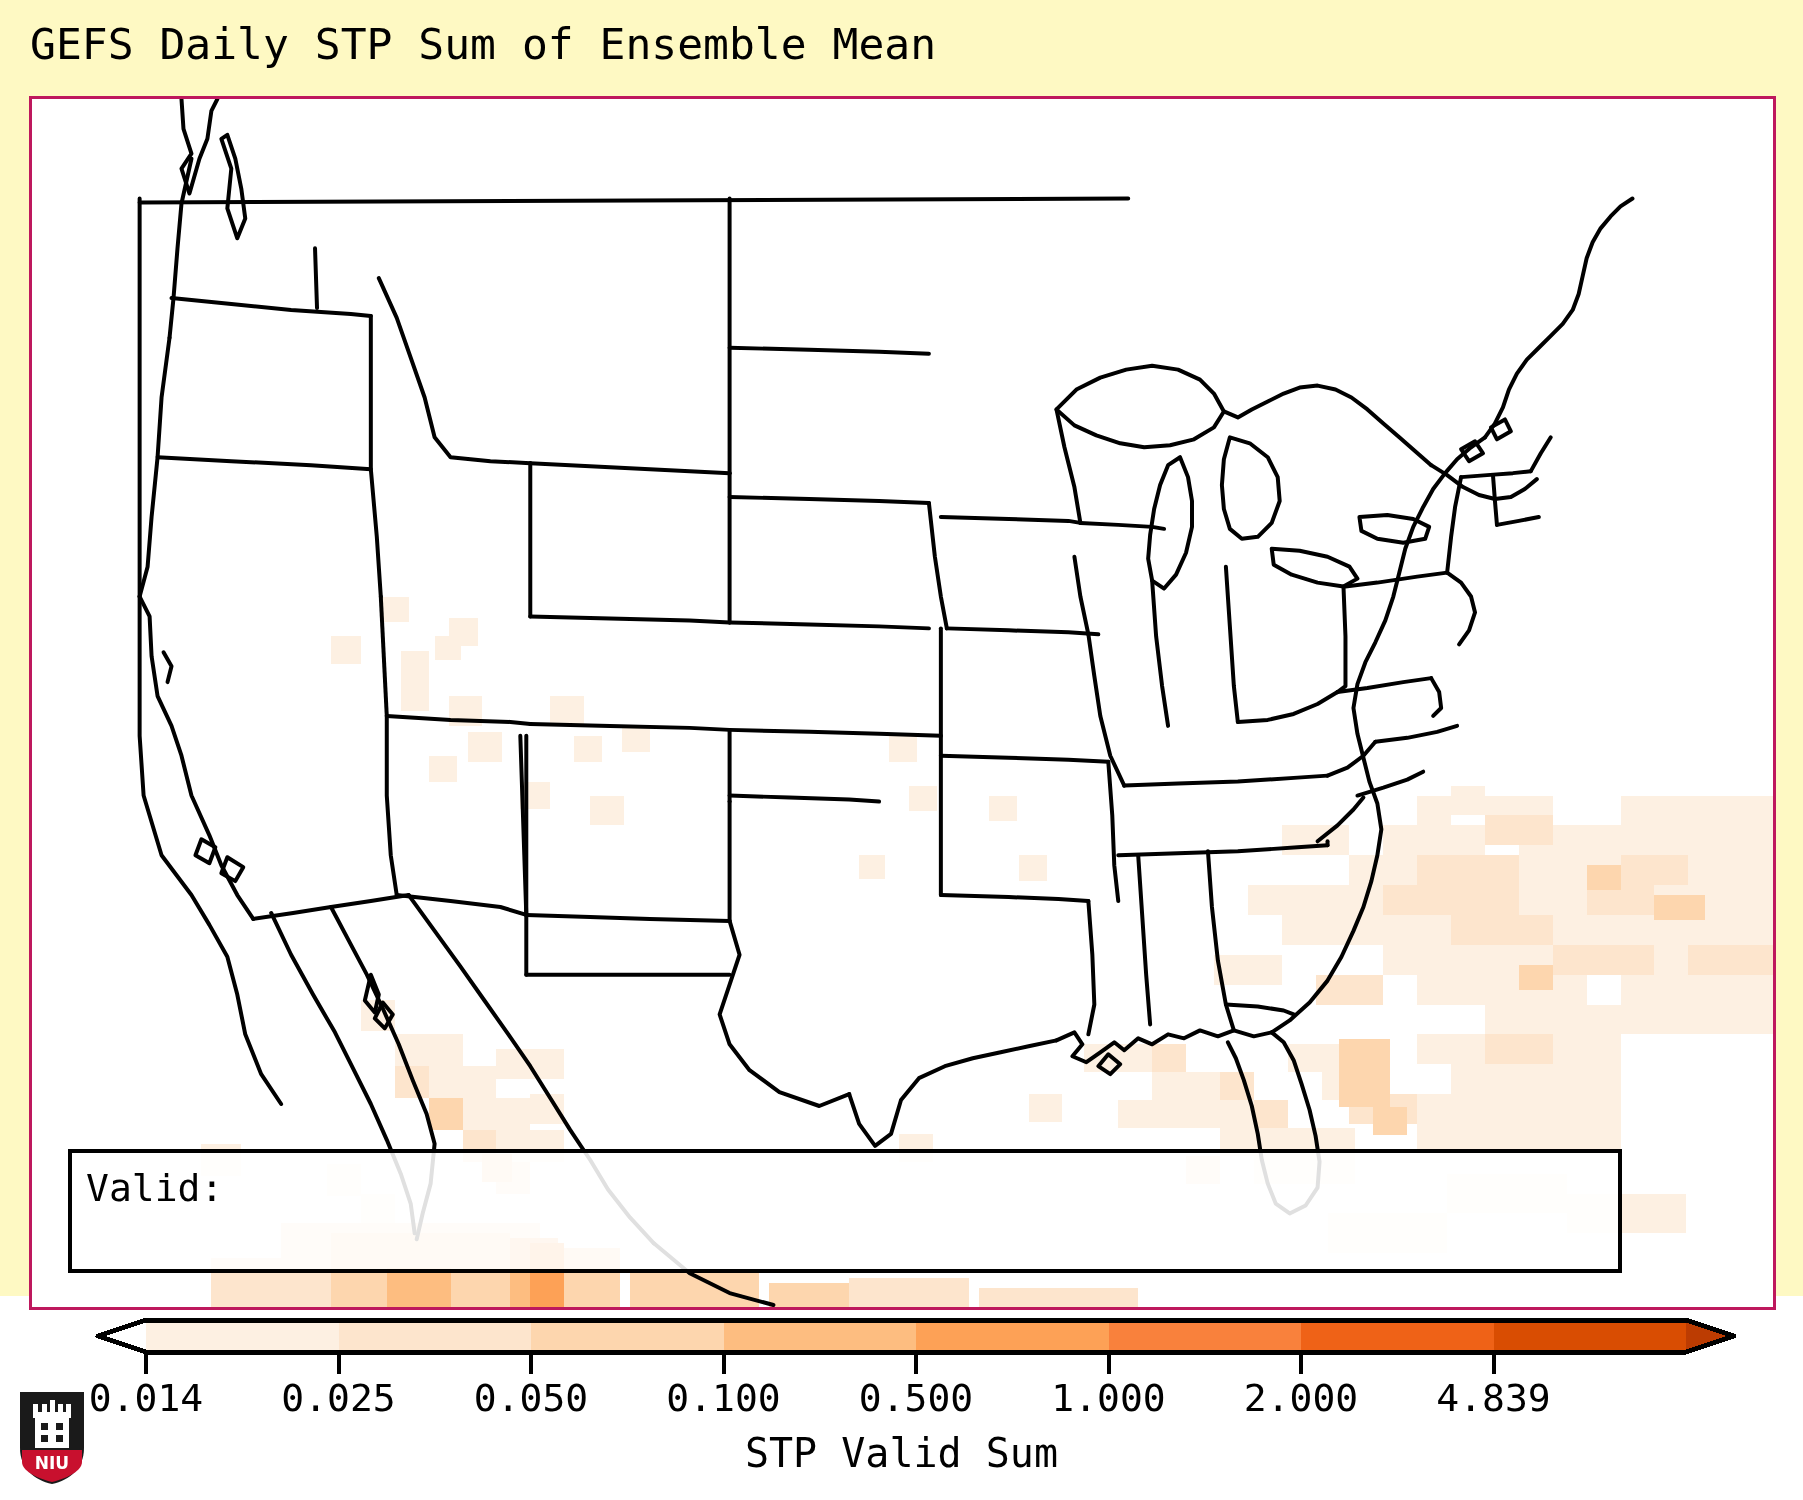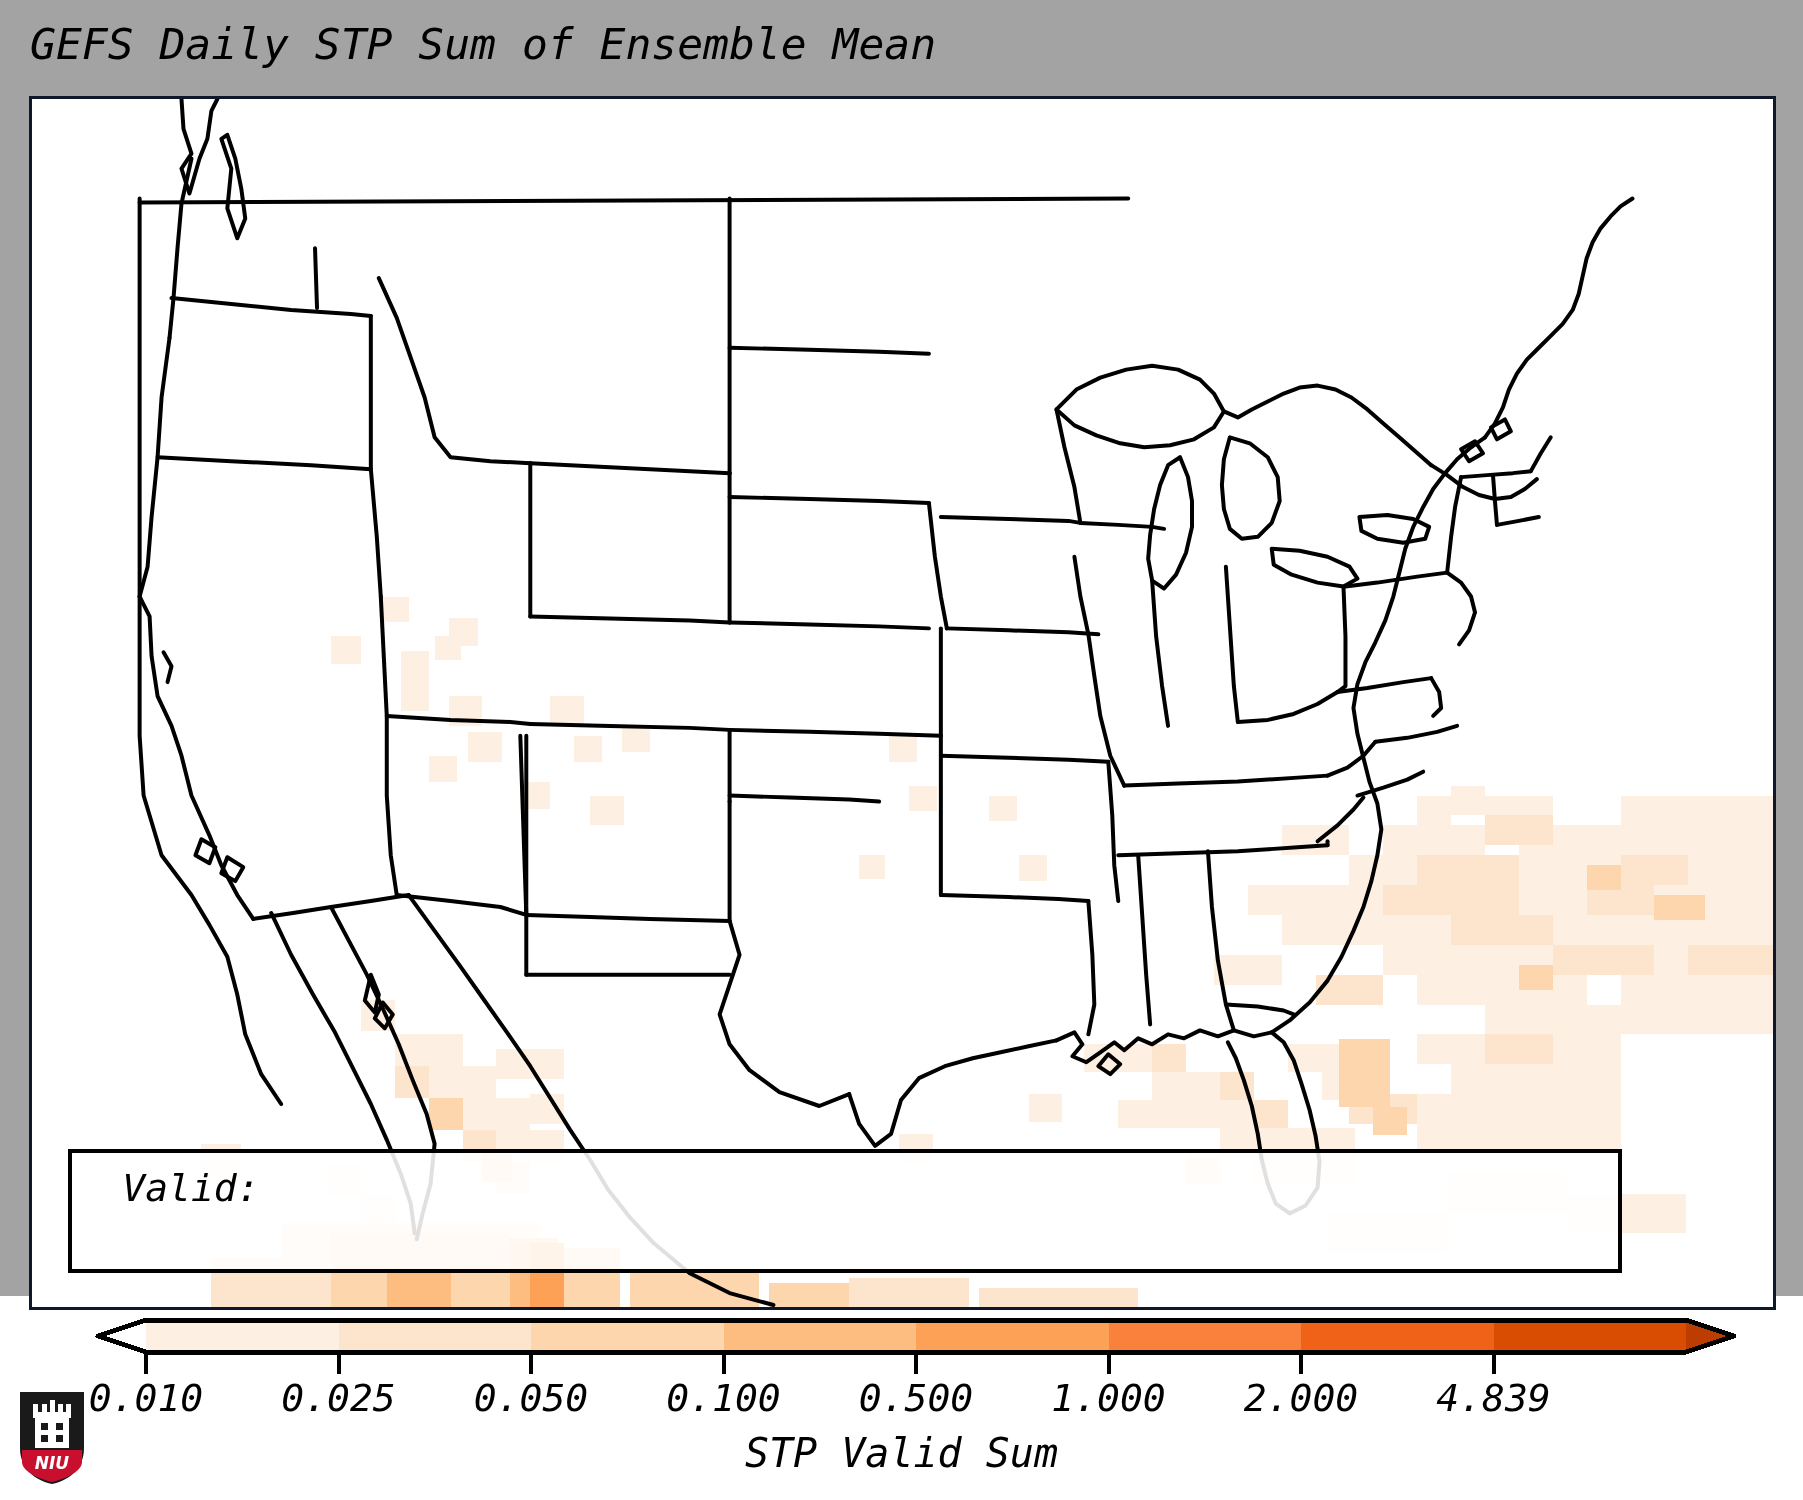--- a/index.html
+++ b/index.html
@@ -11,22 +11,21 @@
     width: 1803px;
     height: 1500px;
     overflow: hidden;
     font-family: "DejaVu Sans Mono", "Liberation Mono", monospace;
     position: relative;
   }
   #page {
     position: relative;
     width: 1803px;
     height: 1296px;
-    background: #a3a3a3;
-    font-style: italic;
+    background: #fef9c3;
   }
 
   
   #title {
     position: absolute;
     left: 30px;
     top: 16px;
     font-size: 43px;
     line-height: 56px;
     color: #000000;
@@ -35,25 +34,24 @@
     font-family: "DejaVu Sans Mono", "Liberation Mono", monospace;
   }
 
   
   #map-frame {
     position: absolute;
     left: 29px;
     top: 96px;
     width: 1747px;
     height: 1214px;
-    border: 3px solid #0f172a;
+    border: 3px solid #be185d;
     box-sizing: border-box;
     background: #ffffff;
     overflow: hidden;
-    text-align: center;
   }
   #map-svg {
     position: absolute;
     left: 0;
     top: 0;
     width: 100%;
     height: 100%;
     display: block;
   }
 
@@ -545,21 +543,21 @@
         <line x1="531" x2="531" y1="0" y2="22"></line>
         <line x1="723.5" x2="723.5" y1="0" y2="22"></line>
         <line x1="916" x2="916" y1="0" y2="22"></line>
         <line x1="1108.5" x2="1108.5" y1="0" y2="22"></line>
         <line x1="1301" x2="1301" y1="0" y2="22"></line>
         <line x1="1493.5" x2="1493.5" y1="0" y2="22"></line>
       </g>
   </svg>
 
   <div id="cbar-ticklabels">
-      <div class="tick-label" style="left: 146px;">0.010</div>
+      <div class="tick-label" style="left: 146px;">0.014</div>
       <div class="tick-label" style="left: 338.5px;">0.025</div>
       <div class="tick-label" style="left: 531px;">0.050</div>
       <div class="tick-label" style="left: 723.5px;">0.100</div>
       <div class="tick-label" style="left: 916px;">0.500</div>
       <div class="tick-label" style="left: 1108.5px;">1.000</div>
       <div class="tick-label" style="left: 1301px;">2.000</div>
       <div class="tick-label" style="left: 1493.5px;">4.839</div>
     </div>
 
   <div id="cbar-axis-label">STP Valid Sum</div>

